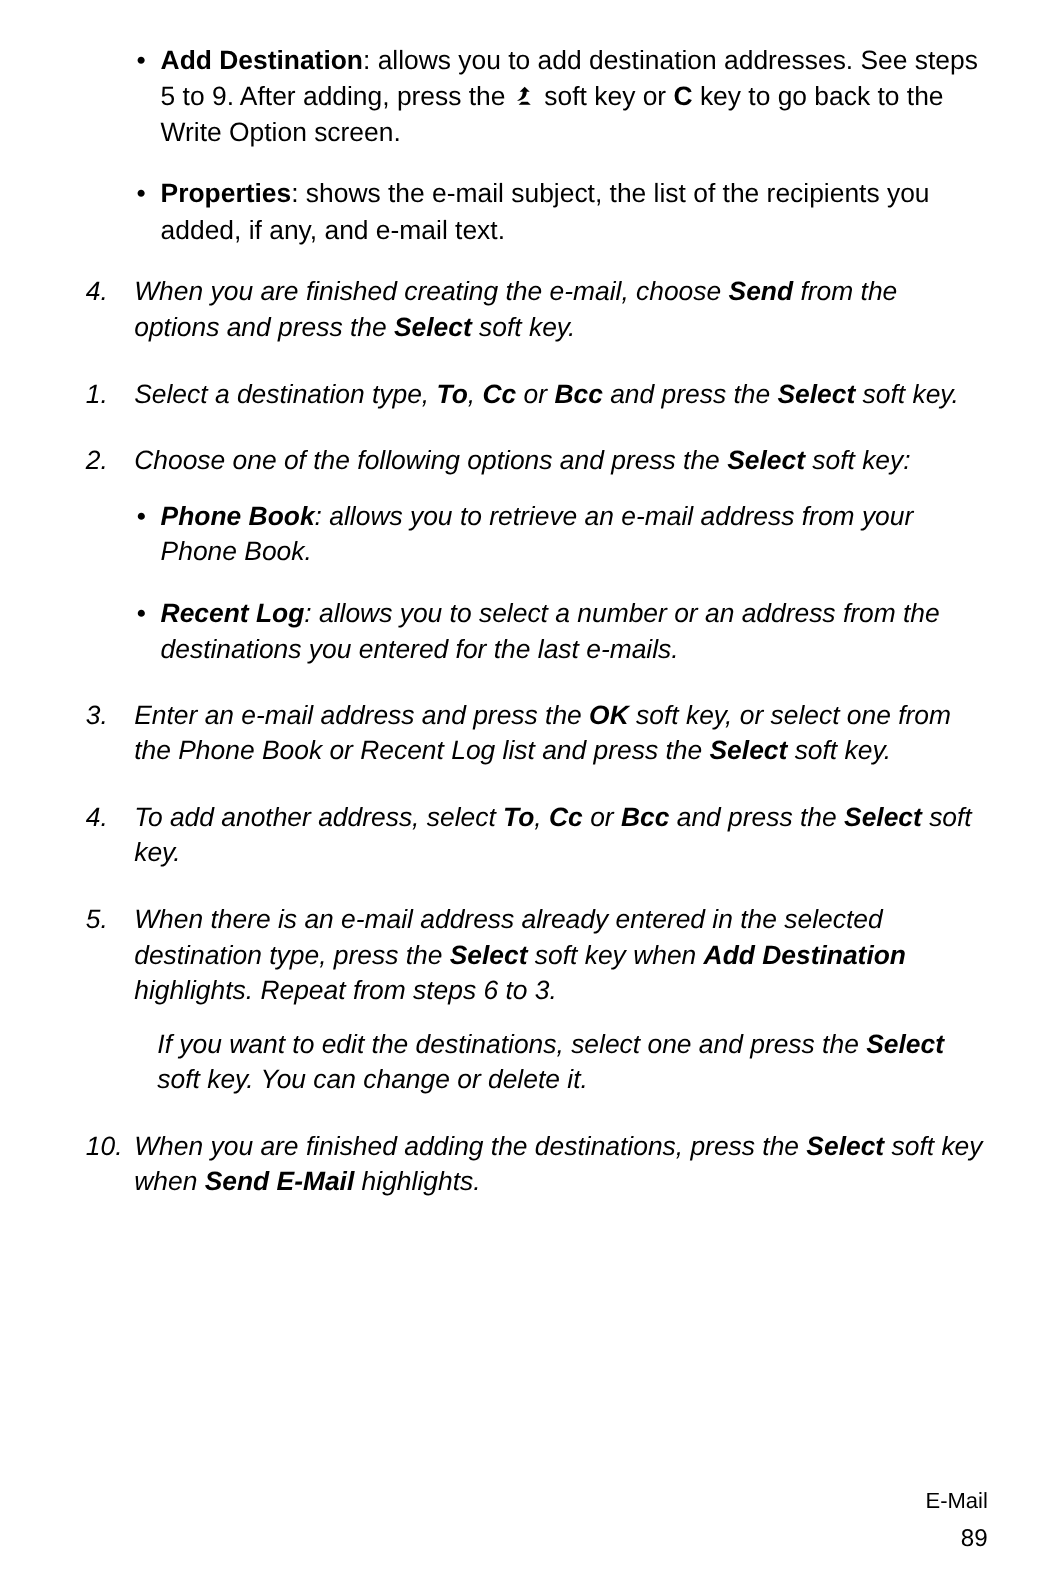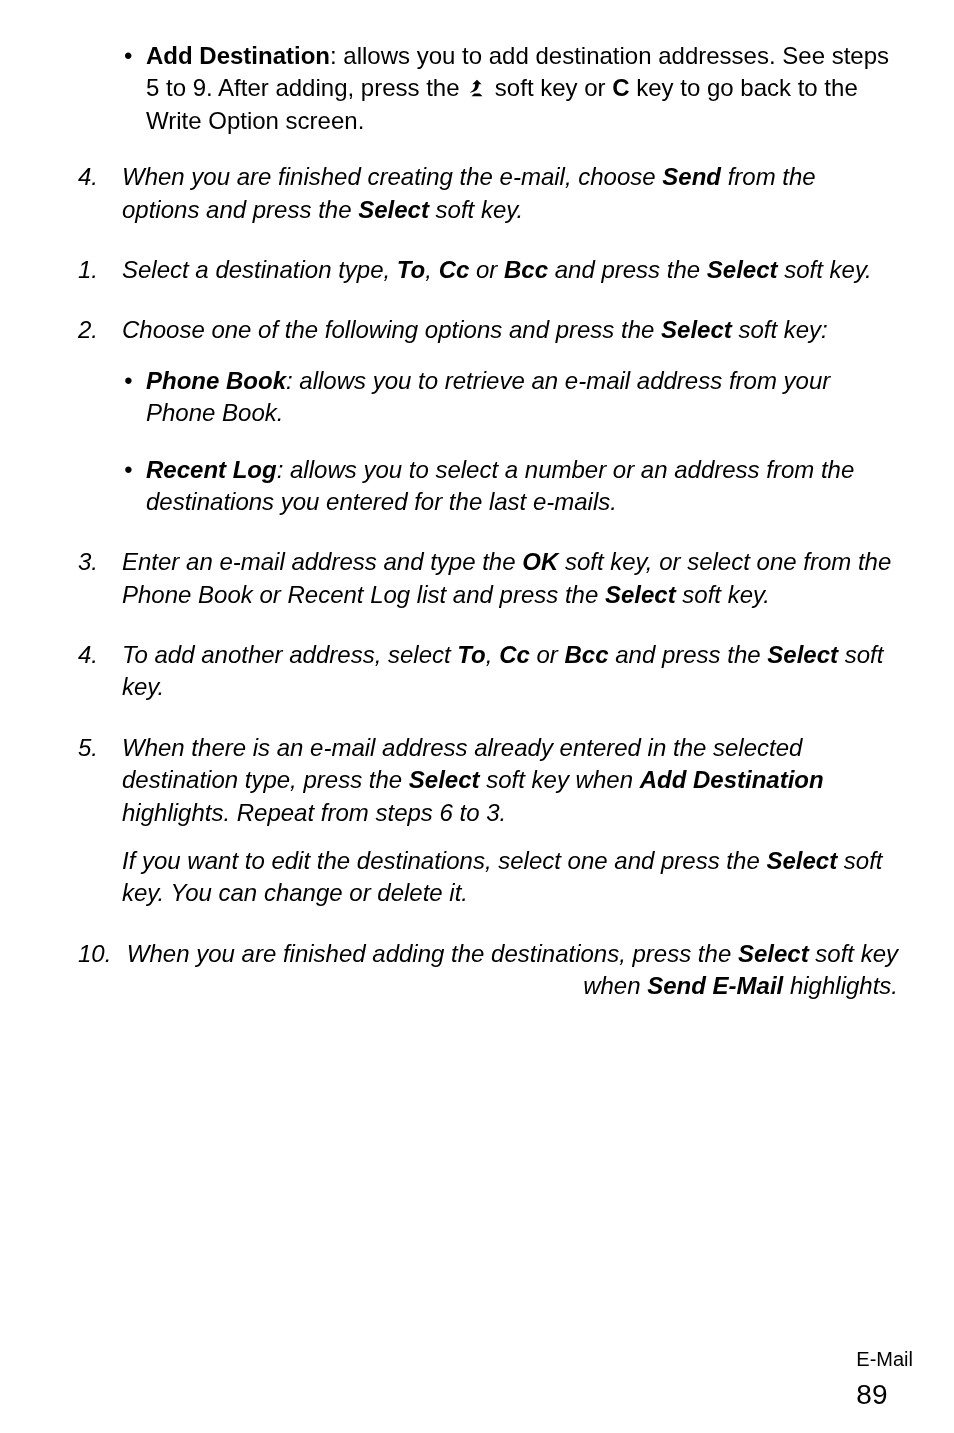--- a/index.html
+++ b/index.html
@@ -3,44 +3,47 @@
 <meta charset="utf-8">
 <style>
   * { margin: 0; padding: 0; box-sizing: border-box; }
   html, body { width: 954px; height: 1433px; background: #fff; font-family: Verdana, Geneva, sans-serif; color: #000; }
   .page { padding: 40px 56px 30px 78px; width: 100%; height: 100%; position: relative; }
   .content { font-size: 24px; line-height: 1.35; }
   ol.main { list-style: none; counter-reset: mainitem; }
   ol.main > li.numbered { counter-increment: mainitem; position: relative; padding-left: 44px; margin-bottom: 28px; font-style: italic; }
   ol.main > li.numbered::before { content: counter(mainitem) "."; position: absolute; left: 0; top: 0; }
   ol.main > li.numbered.four { counter-reset: mainitem 3; }
-  ol.main > li.numbered.ten { padding-left: 44px; text-align: right; }
+  ol.main > li.numbered.ten { padding-left: 44px; }
   ol.main > li.numbered.ten::before { content: "10."; }
   ul.sub { list-style: none; margin-bottom: 2px; }
   ul.sub > li { position: relative; padding-left: 24px; margin-bottom: 24px; }
   ul.sub > li::before { content: "•"; position: absolute; left: 2px; top: 0; }
   ul.top-sub { margin-left: 44px; }
-  .para { margin-top: 16px; }
-  .footer { position: absolute; bottom: 22px; right: 41px; font-size: 20px; }
+  .para { margin-top: 16px; margin-left: 21px; }
+  .footer { position: absolute; bottom: 22px; right: 56px; text-align: right; font-size: 20px; }
   .footer .label { margin-bottom: 8px; }
-  .footer .num { font-size: 28px; }
+  .footer .num { font-size: 22px; }
   b { font-weight: bold; }
   svg.icon-inline { display: inline; vertical-align: -3px; }
 </style>
 </head>
 <body>
 
 <div class="page">
   <div class="content">
 
     <ul class="sub top-sub">
       <li>
         <b>Add Destination</b><span>: allows you to add destination addresses. See steps 5 to 9. After adding, press the </span><svg class="icon-inline" width="22" height="22" viewBox="0 0 24 24">
             <path fill="#000" d="M12 3 L7 8 H10 C10 14 6 16 4 17 C8 17 14 15 14 8 H17 Z M9 18 L6 21 H18 L15 18 Z"></path>
           </svg><span> soft key or </span><b>C</b><span> key to go back to the Write Option screen.</span>
+      </li>
+      <li>
+        <b>Properties</b><span>: shows the e-mail subject, the list of the recipients you added, if any, and e-mail text.</span>
       </li>
     </ul>
 
     <ol class="main">
       <li class="numbered four">
         <span>When you are finished creating the e-mail, choose </span><b>Send</b><span> from the options and press the </span><b>Select</b><span> soft key.</span>
       </li>
 
       <li class="numbered">
         <span>Select a destination type, </span><b>To</b><span>, </span><b>Cc</b><span> or </span><b>Bcc</b><span> and press the </span><b>Select</b><span> soft key.</span>
@@ -52,21 +55,21 @@
           <li>
             <b>Phone Book</b><span>: allows you to retrieve an e-mail address from your Phone Book.</span>
           </li>
           <li>
             <b>Recent Log</b><span>: allows you to select a number or an address from the destinations you entered for the last e-mails.</span>
           </li>
         </ul>
       </li>
 
       <li class="numbered">
-        <span>Enter an e-mail address and type the </span><b>OK</b><span> soft key, or select one from the Phone Book or Recent Log list and press the </span><b>Select</b><span> soft key.</span>
+        <span>Enter an e-mail address and press the </span><b>OK</b><span> soft key, or select one from the Phone Book or Recent Log list and press the </span><b>Select</b><span> soft key.</span>
       </li>
 
       <li class="numbered">
         <span>To add another address, select </span><b>To</b><span>, </span><b>Cc</b><span> or </span><b>Bcc</b><span> and press the </span><b>Select</b><span> soft key.</span>
       </li>
 
       <li class="numbered">
         <span>When there is an e-mail address already entered in the selected destination type, press the </span><b>Select</b><span> soft key when </span><b>Add Destination</b><span> highlights. Repeat from steps 6 to 3.</span>
         <div class="para">
           <span>If you want to edit the destinations, select one and press the </span><b>Select</b><span> soft key. You can change or delete it.</span>

